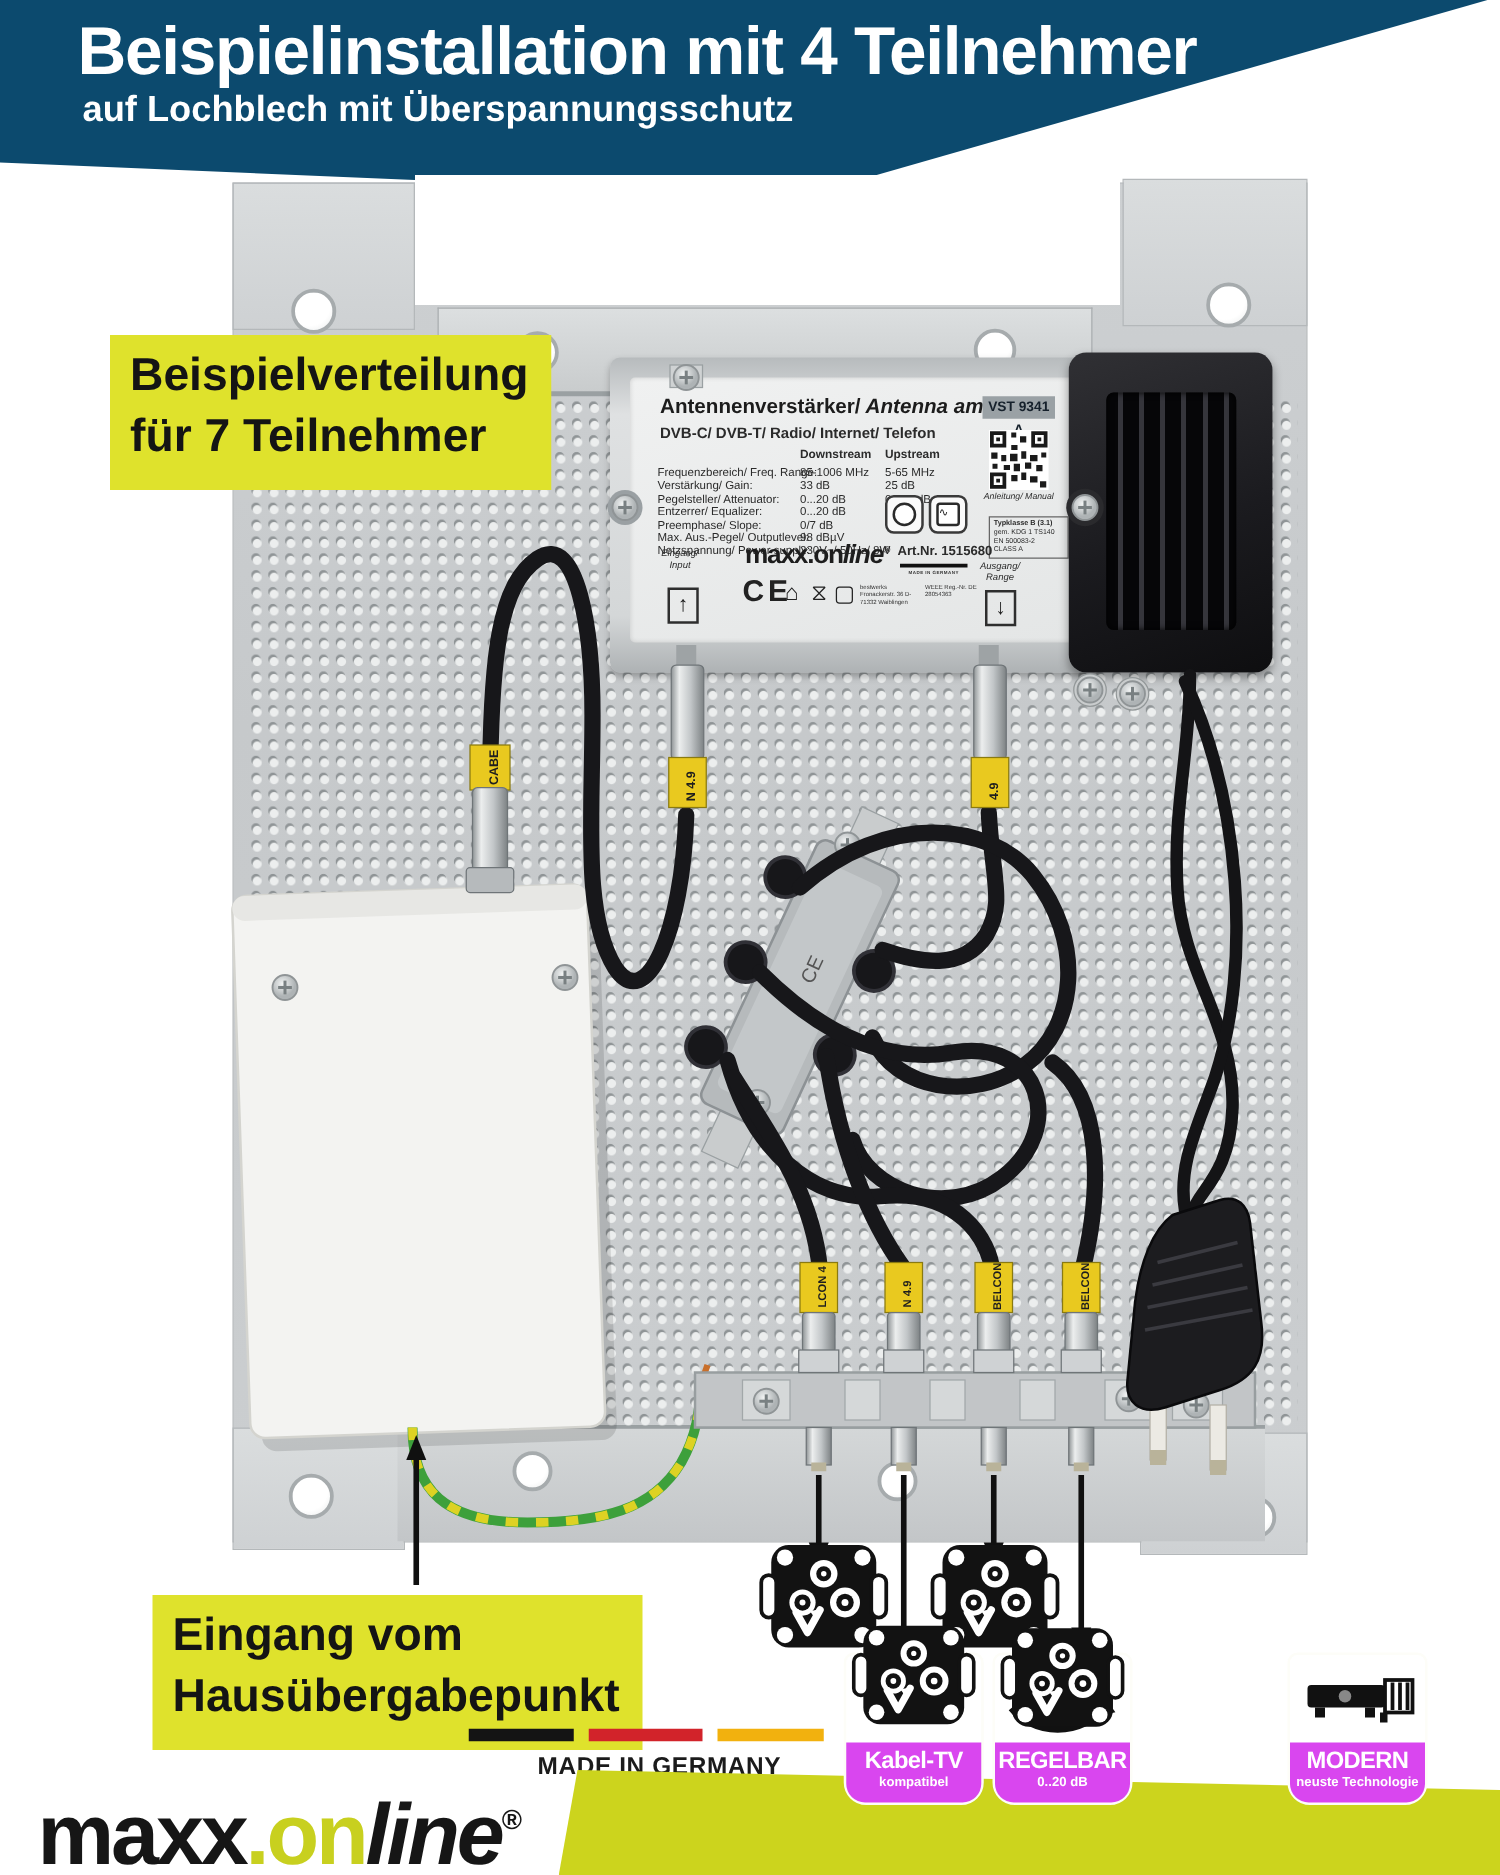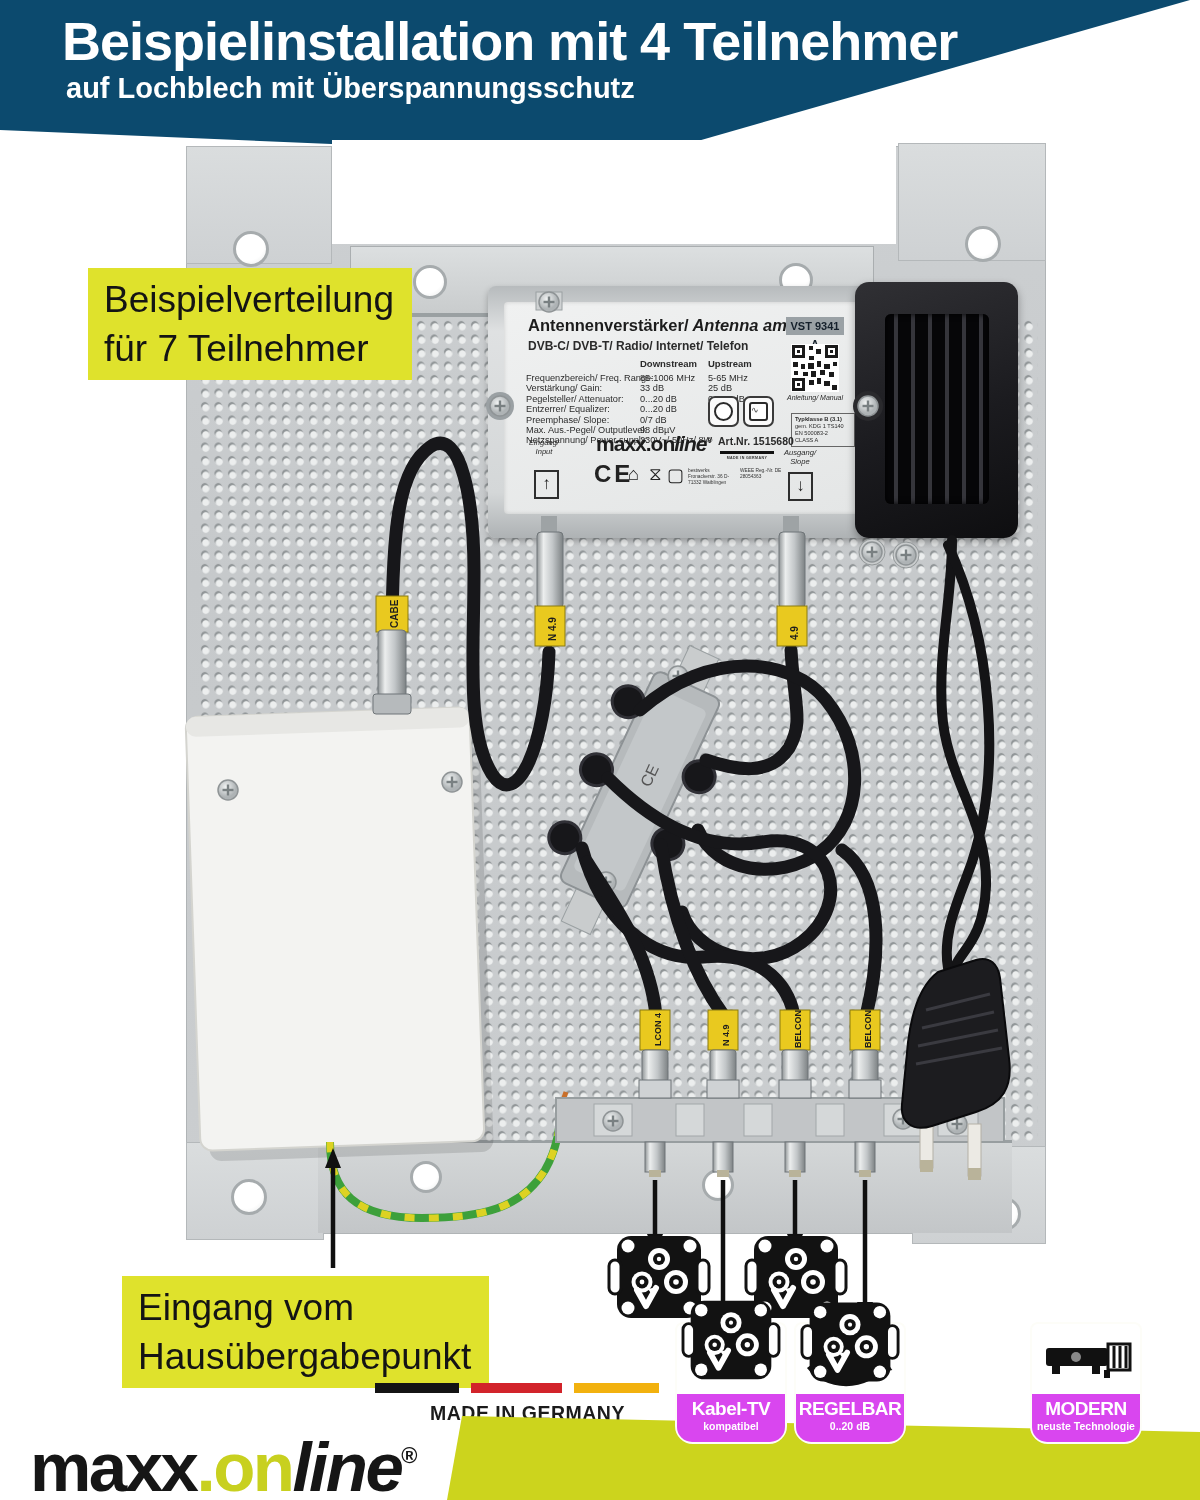--- a/index.html
+++ b/index.html
@@ -73,22 +73,22 @@
   .addr{position:absolute;top:166px;font-size:4.8px;line-height:6px;color:#333;width:50px;}
 
   
   .psu{position:absolute;left:855px;top:282px;width:163px;height:256px;border-radius:14px;
        background:linear-gradient(160deg,#303034,#1b1b1f 55%,#0e0e10);box-shadow:0 4px 8px rgba(0,0,0,.35);}
   .psu-vent{position:absolute;left:30px;top:32px;width:104px;height:190px;border-radius:6px;
             background:repeating-linear-gradient(90deg,#060608 0 9px,#35353b 9px 13px,#060608 13px 17px);
             box-shadow:inset 0 0 6px #000;}
 
   
-  .callout{position:absolute;background:#dfe22c;color:#141414;font-weight:400;line-height:1.32;
-           padding:8px 18px 6px 16px;}
+  .callout{position:absolute;background:#dfe22c;color:#141414;font-weight:700;line-height:1.32;
+           padding:8px 18px 18px 16px;}
   .callout-top{left:88px;top:268px;font-size:37px;}
   .callout-bottom{left:122px;top:1276px;font-size:37px;}
 
   
   .flag{position:absolute;top:1383px;height:10px;}
   .made-in{position:absolute;left:430px;top:1402px;font-size:19.5px;font-weight:600;letter-spacing:.5px;color:#1b1b1b;}
   .band{position:absolute;left:430px;top:1412px;width:770px;height:88px;background:#ccd41d;
         clip-path:polygon(17px 88px,32px 4px,770px 20px,770px 88px);}
   .logo{position:absolute;left:30px;top:1428px;font-size:69px;font-weight:800;letter-spacing:-2.5px;color:#161616;}
   .logo .on{color:#c8d01f;font-weight:700;}
@@ -248,21 +248,21 @@
       <div class="amp-brand"><span>maxx</span><span class="on">.on</span><span class="line">line</span><sup>®</sup></div>
       <div class="artno">Art.Nr. 1515680</div>
       <div class="artbar"></div>
       <div class="artmade">MADE IN GERMANY</div>
 
       <div class="io-lbl" style="left:22px;top:136px;width:36px;">
         <span>Eingang/</span><br><span>Input</span>
       </div>
       <div class="io-box" style="left:30px;top:168px;">↑</div>
       <div class="io-lbl" style="left:276px;top:146px;width:40px;">
-        <span>Ausgang/</span><br><span>Slope</span>
+        <span>Ausgang/</span><br><span>Range</span>
       </div>
       <div class="io-box" style="left:284px;top:170px;">↓</div>
 
       <div class="ce">CE</div>
       <div class="mini-icon" style="left:124px;">⌂</div>
       <div class="mini-icon" style="left:145px;">⧖</div>
       <div class="mini-icon" style="left:163px;">▢</div>
       <div class="addr" style="left:184px;">bestwerks Fronackerstr. 36 D-71332 Waiblingen</div>
       <div class="addr" style="left:236px;">WEEE Reg.-Nr. DE 28054363</div>
     </div>

